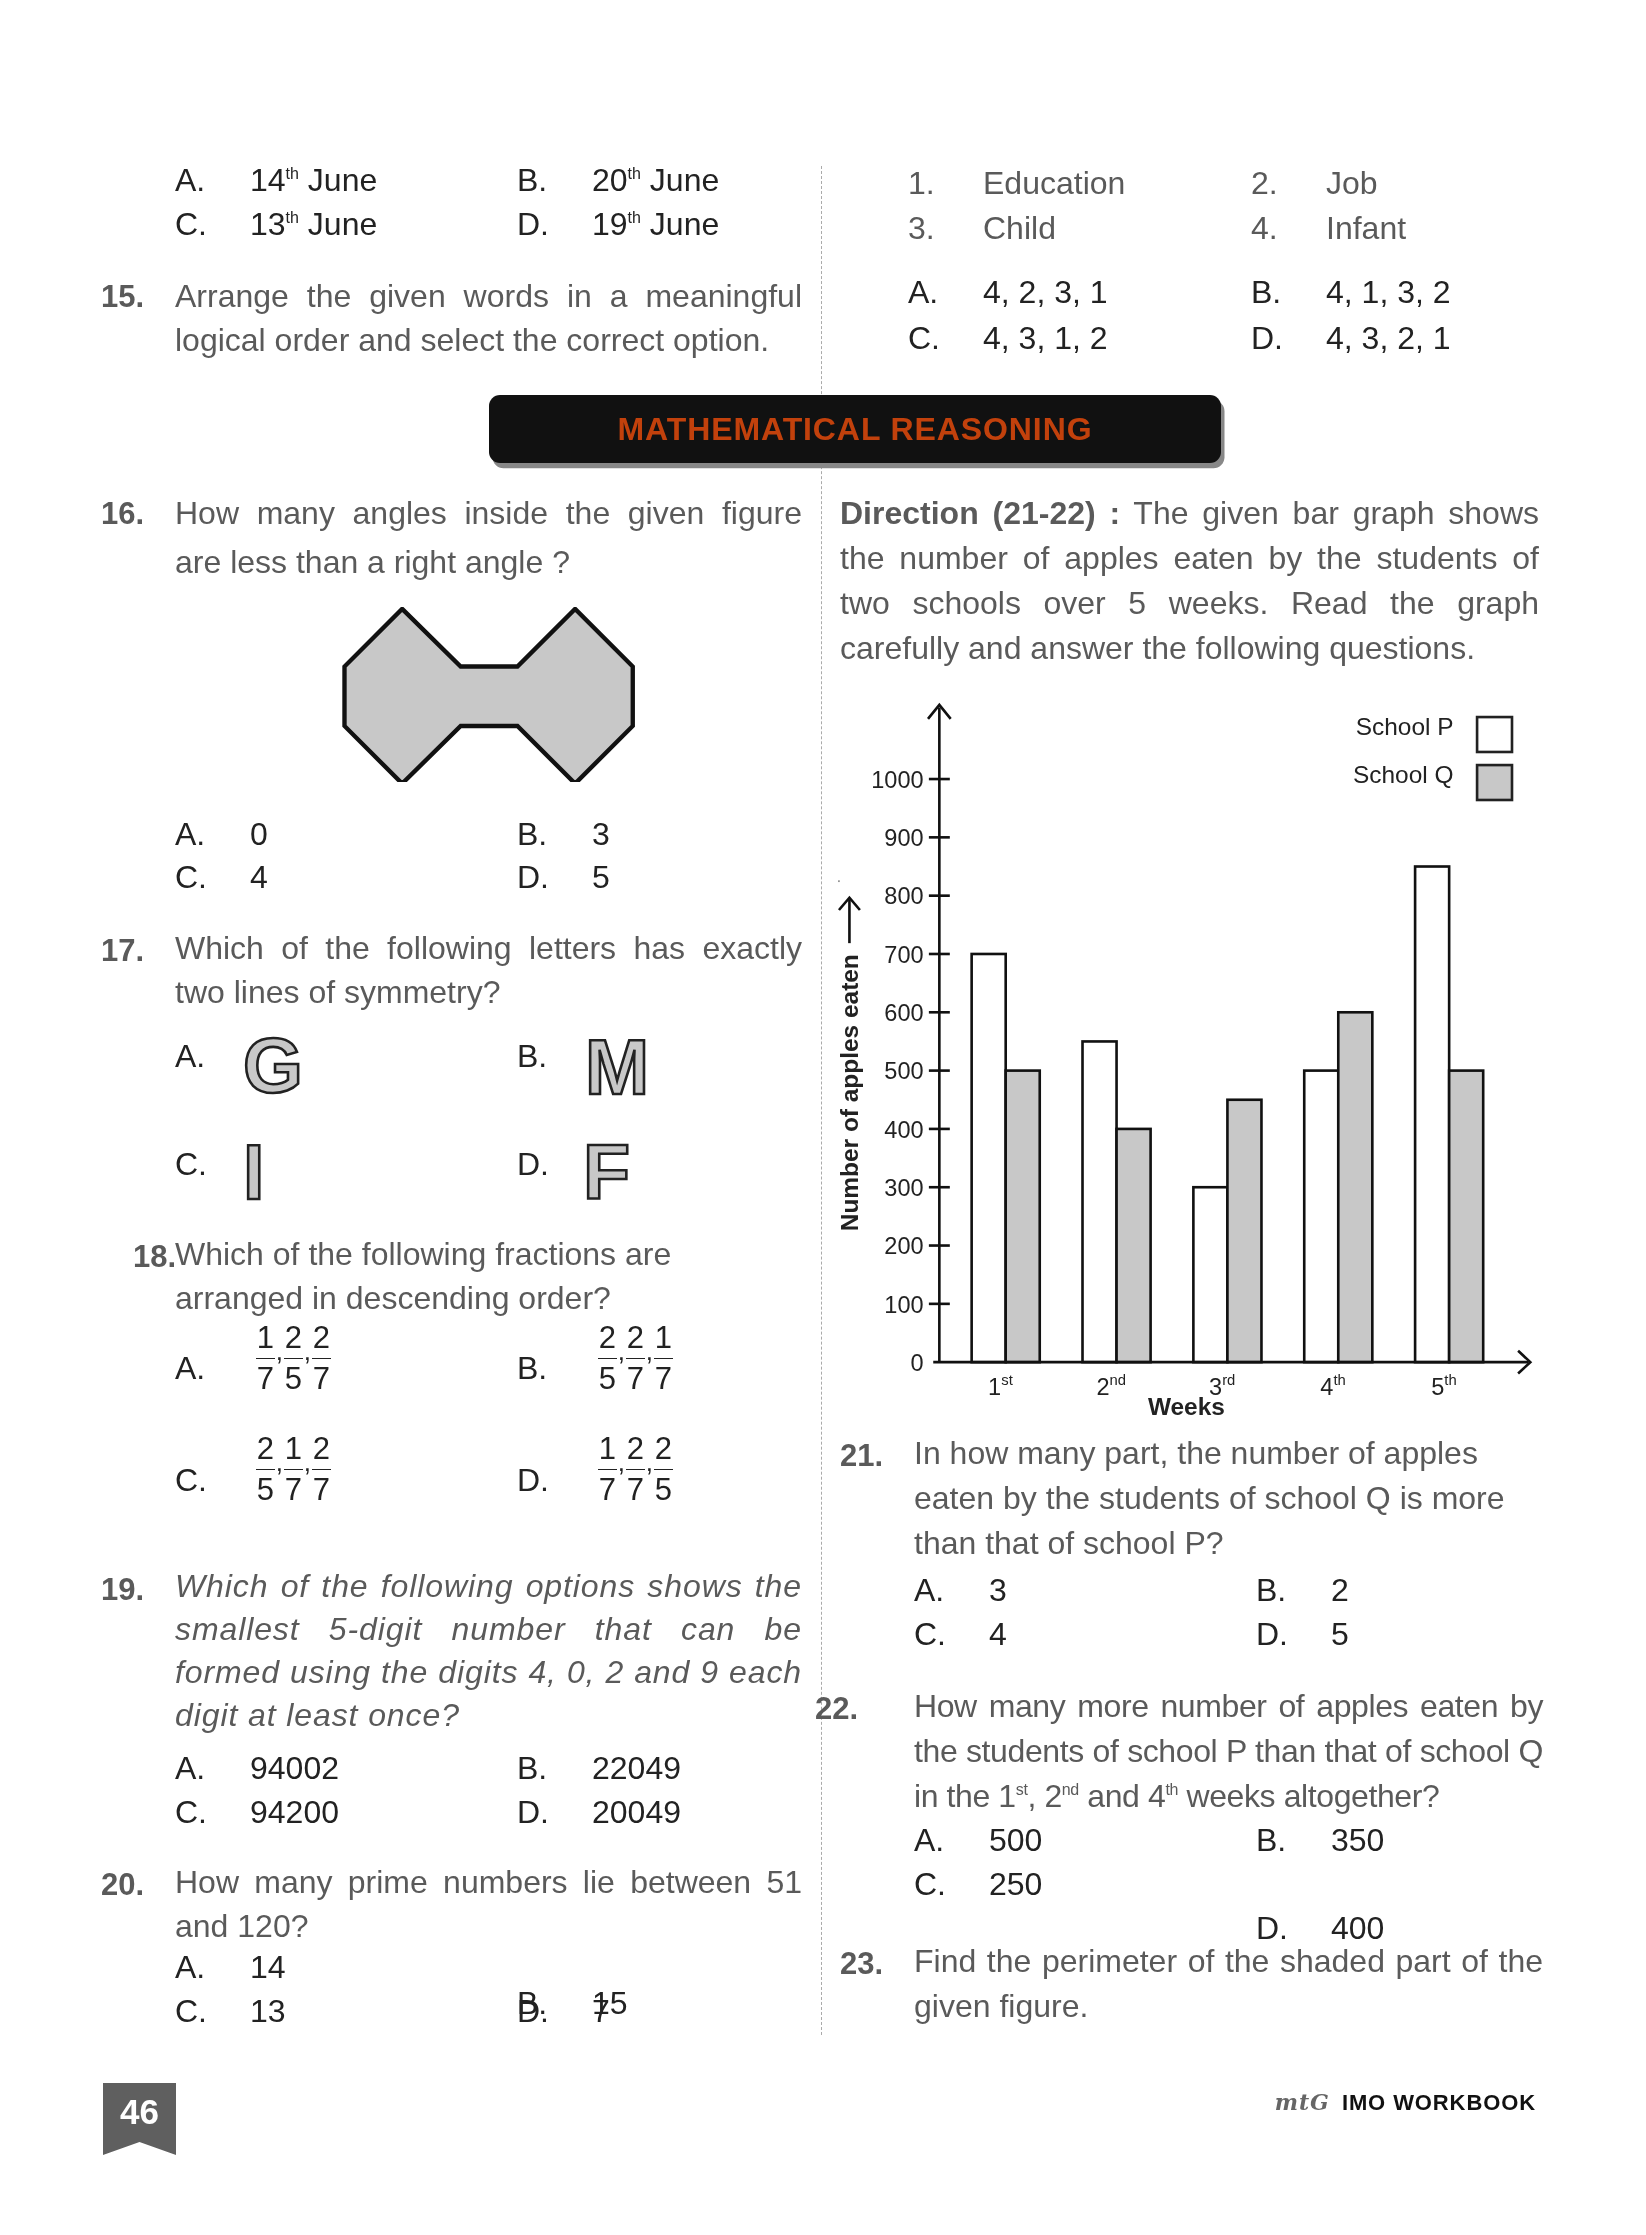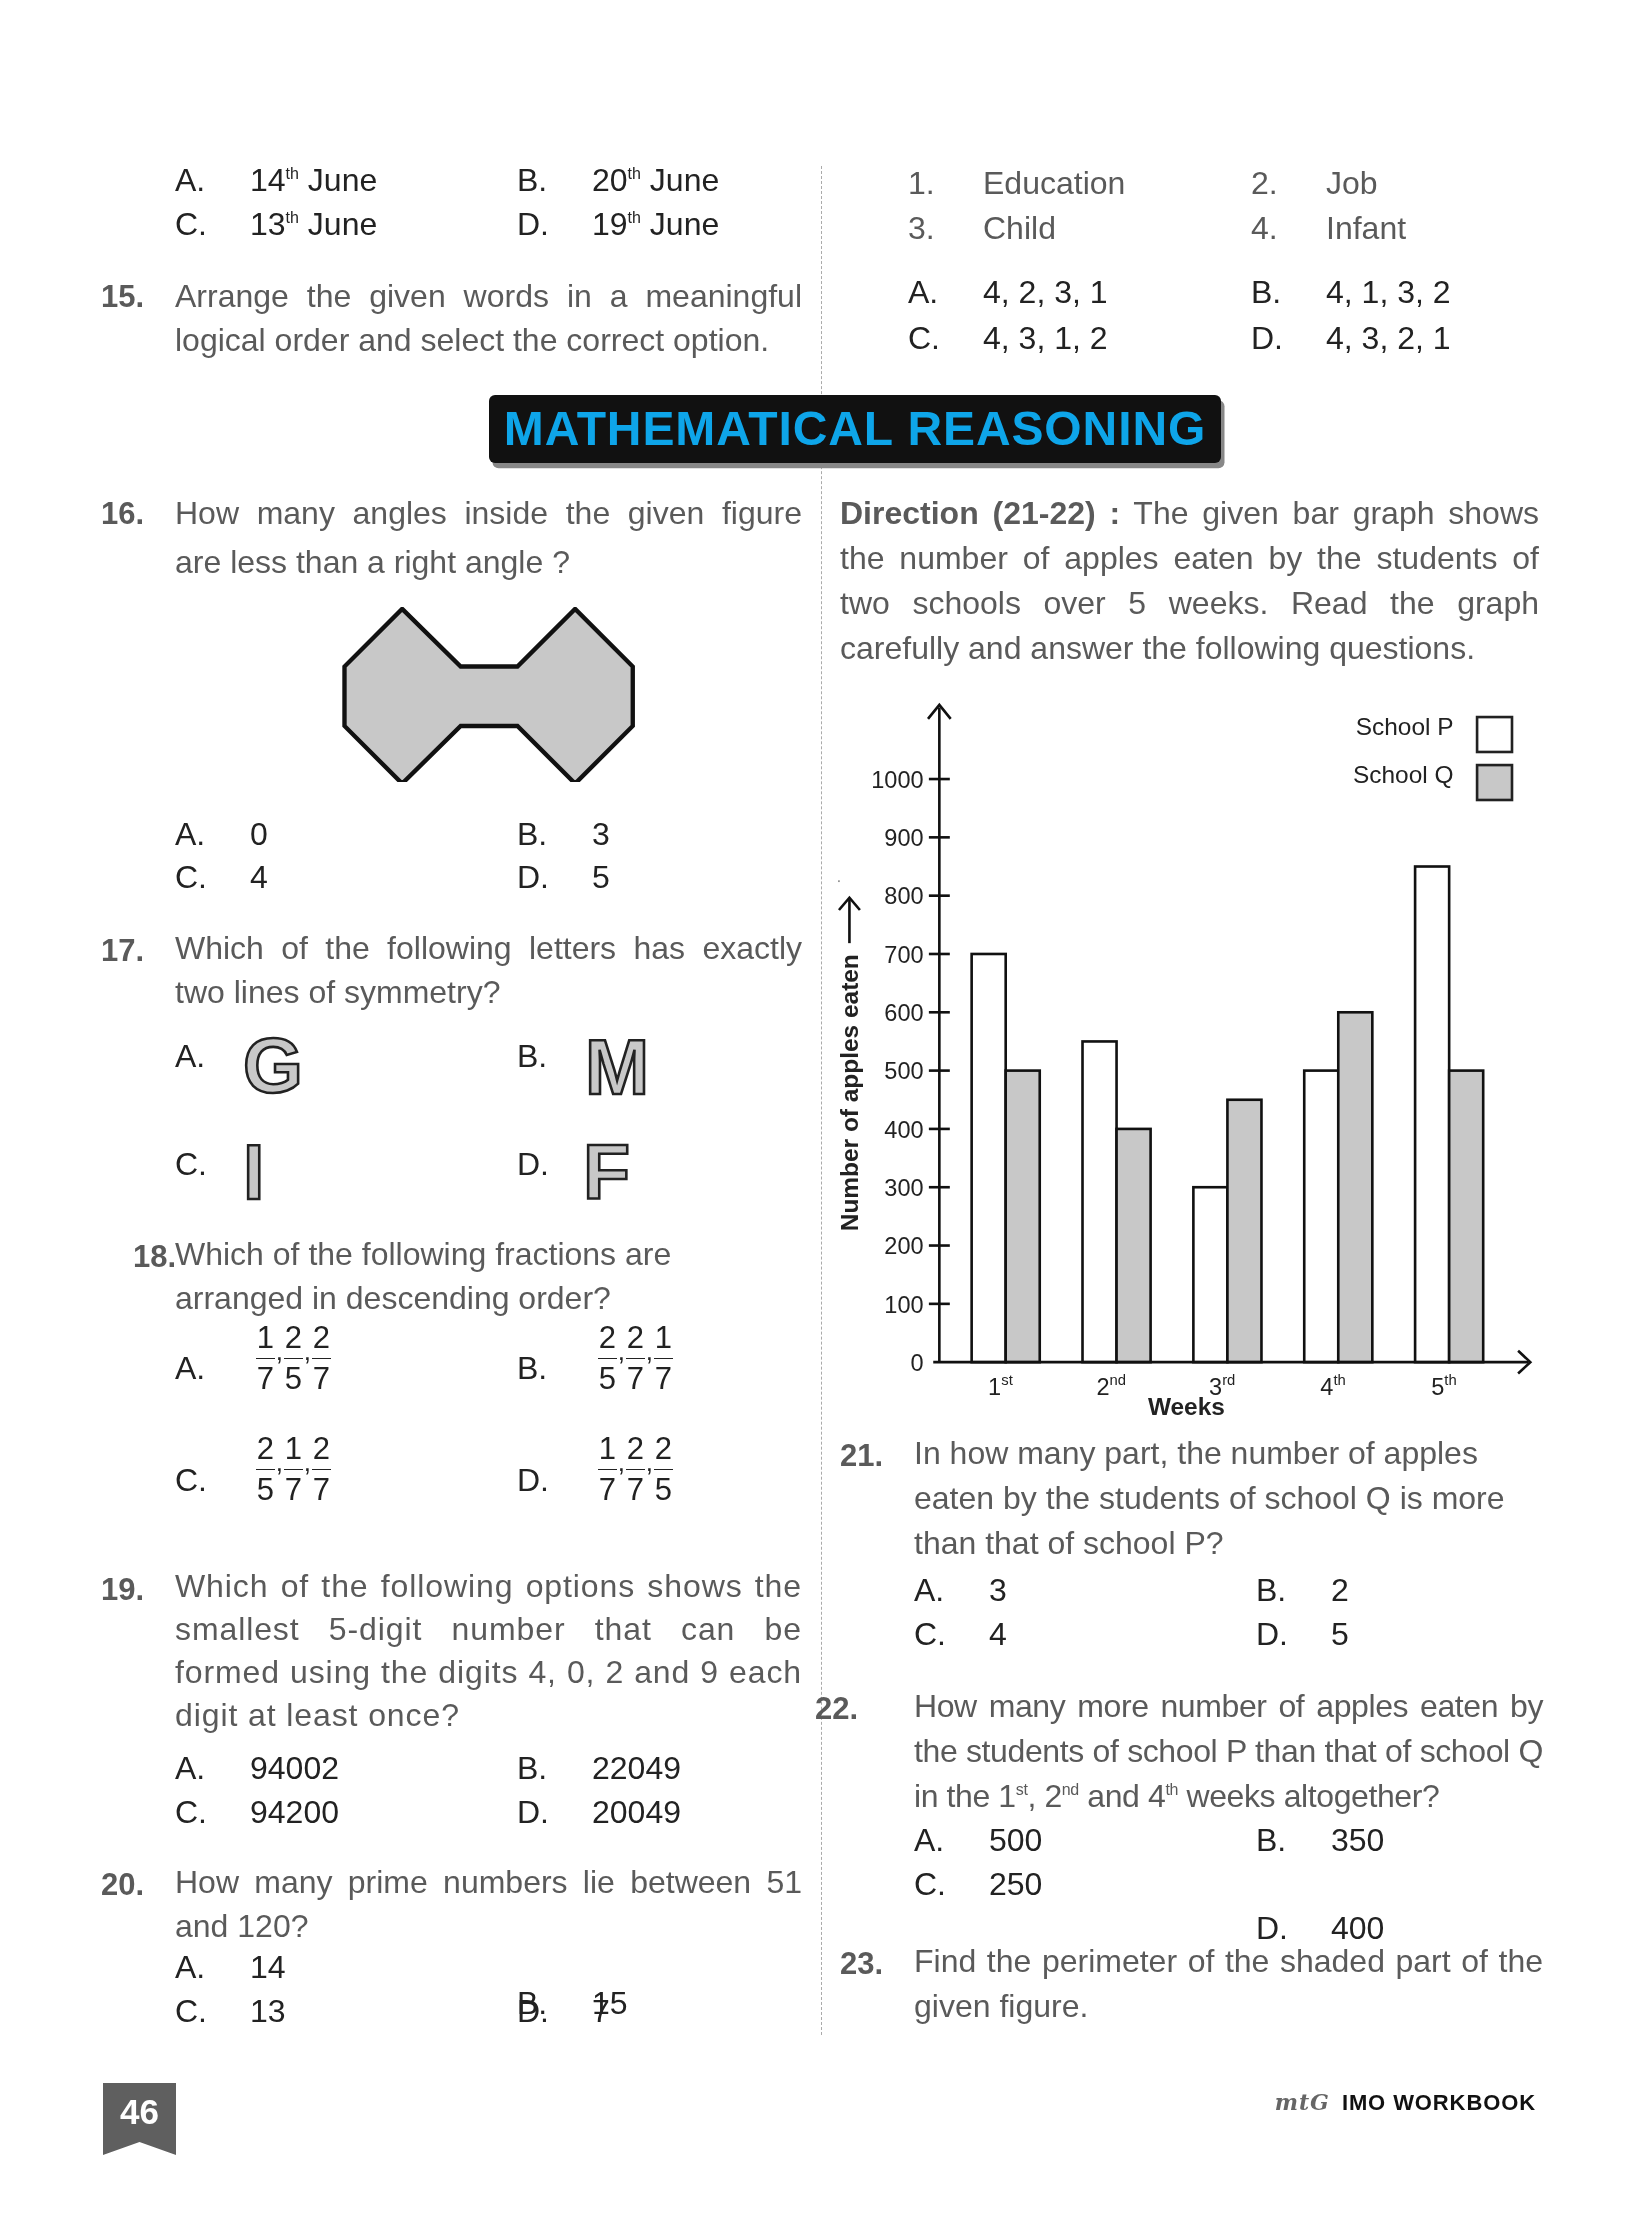--- a/index.html
+++ b/index.html
@@ -7,22 +7,22 @@
          font-family:"Liberation Sans", sans-serif; color:#222; }
   .abs { position:absolute; }
   .q-text { color:#5a5a5a; font-size:32px; line-height:44px; }
   .q-num { position:absolute; font-weight:bold; color:#5a5a5a; font-size:31px; }
   .opt { position:absolute; font-size:32px; color:#222; }
   .opt .lbl { display:inline-block; width:75px; }
   sup { font-size:0.5em; vertical-align:super; line-height:0; }
   .divider { position:absolute; left:821px; top:166px; width:0; height:1869px;
              border-left:1.7px dashed #aaa; }
   .banner { position:absolute; left:489px; top:395px; width:732px; height:68px;
-            background:#111; border-radius:6px; box-shadow:3.5px 5.2px 0 #888;
-            color:#0ea5e9; font-weight:bold; font-size:48px; text-align:center;
+            background:#111; border-radius:11px; box-shadow:3.5px 5.2px 0 #888;
+            color:#c2410c; font-weight:bold; font-size:32px; text-align:center;
             line-height:68px; letter-spacing:0.9px; }
   .justify { text-align:justify; text-align-last:left; }
   .frac { display:inline-flex; align-items:flex-end; font-size:31px; color:#222; }
   .frac .f { display:inline-flex; flex-direction:column; align-items:center; margin:0 0.9px; }
   .frac .f span.n { line-height:33px; }
   .frac .f span.bar { width:19px; height:0; border-top:1.7px solid #222; margin:3.5px 0; }
   .frac .f span.d { line-height:33px; }
   .frac .comma { margin-bottom:28px; font-size:26px; }
   .letter-shape { font-family:"Liberation Sans", sans-serif; font-weight:bold;
                   color:#c8c8c8; -webkit-text-stroke:2.6px #222; font-size:77px; line-height:77px; }
@@ -164,21 +164,21 @@
     </span>
     <span class="comma">,</span>
   <span class="f">
       <span class="n">2</span>
       <span class="bar"></span>
       <span class="d">5</span>
     </span>
 </div>
 
 <div class="q-num" style="left:101px;top:1572px;">19.</div>
-<div class="abs q-text justify" style="left:175px;top:1565px;width:627px;line-height:43px;letter-spacing:0.9px;">Which of the following options shows the smallest 5-digit number that can be formed using the digits 4, 0, 2 and 9 each digit at least once?</div>
+<div class="abs q-text justify" style="left:175px;top:1565px;width:627px;line-height:43px;letter-spacing:0.9px;font-style:italic;">Which of the following options shows the smallest 5-digit number that can be formed using the digits 4, 0, 2 and 9 each digit at least once?</div>
 <div class="opt" style="left:175px;top:1750px;"><span class="lbl">A.</span><span>94002</span></div>
 <div class="opt" style="left:517px;top:1750px;"><span class="lbl">B.</span><span>22049</span></div>
 <div class="opt" style="left:175px;top:1794px;"><span class="lbl">C.</span><span>94200</span></div>
 <div class="opt" style="left:517px;top:1794px;"><span class="lbl">D.</span><span>20049</span></div>
 
 <div class="q-num" style="left:101px;top:1867px;">20.</div>
 <div class="abs q-text justify" style="left:175px;top:1860px;width:627px;">How many prime numbers lie between 51 and 120?</div>
 <div class="opt" style="left:175px;top:1949px;"><span class="lbl">A.</span><span>14</span></div>
 <div class="opt" style="left:517px;top:1949px;margin-top:36px;"><span class="lbl">B.</span><span>15</span></div>
 <div class="opt" style="left:175px;top:1993px;"><span class="lbl">C.</span><span>13</span></div>

